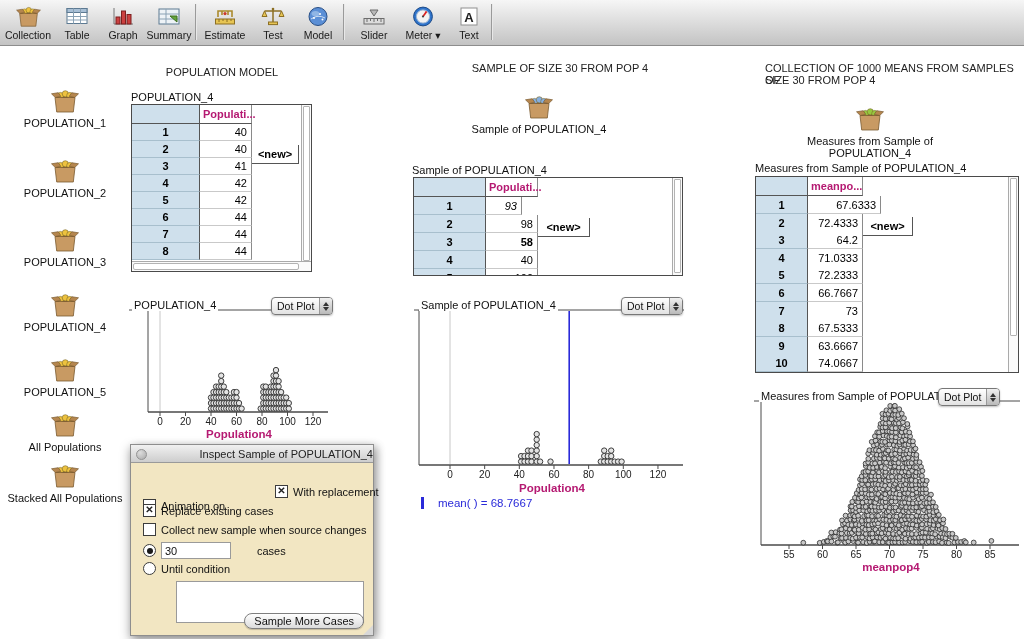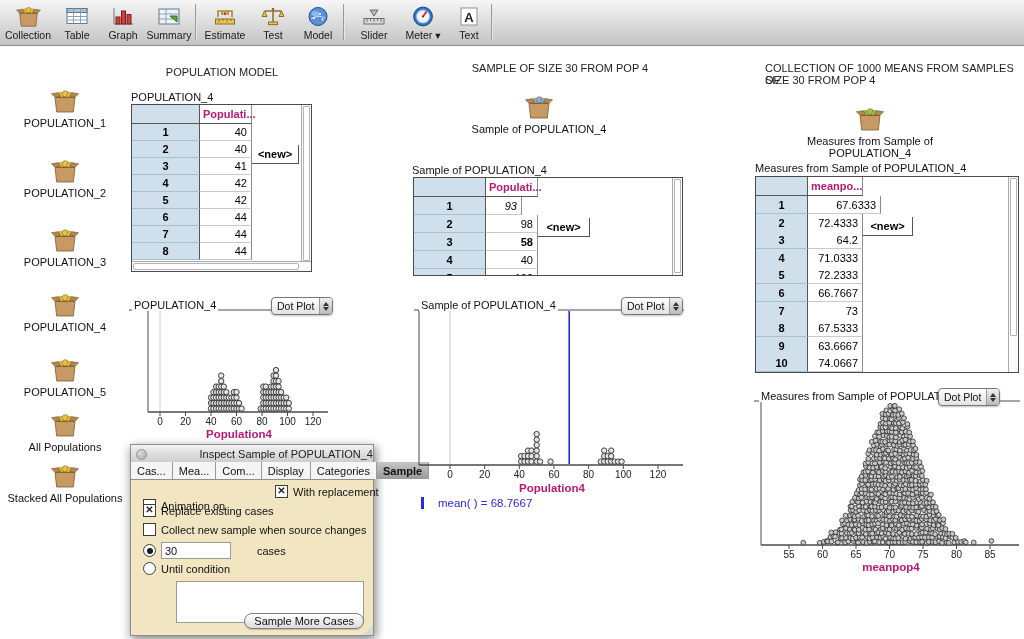--- a/index.html
+++ b/index.html
@@ -220,28 +220,20 @@
         <path d="M24.7 9.5 L28.5 5.8 L21.8 4.7 L19.2 8.4 Z" fill="#b5864e" stroke="#7a5a30" stroke-width=".7"></path>
       </svg></span>
   <div class="slabel">Measures from Sample of POPULATION_4</div>
 </div>
 
 <div id="inspector">
   <div class="insp-title">
     <span class="insp-close"></span>
     <span>Inspect Sample of POPULATION_4</span>
   </div>
-  <div class="insp-tabs" id="insp-tabs">
-      <div class="itab">Cas...</div>
-      <div class="itab">Mea...</div>
-      <div class="itab">Com...</div>
-      <div class="itab">Display</div>
-      <div class="itab">Categories</div>
-      <div class="itab active">Sample</div>
-    </div>
   <div class="insp-body">
     <div class="irow" style="left:12px;top:20px;">
       <span class="cb" id="cb0"></span>
       <span>Animation on</span>
     </div>
     <div class="irow" style="left:144px;top:6px;">
       <span class="cb on" id="cb1"></span>
       <span>With replacement</span>
     </div>
     <div class="irow" style="left:12px;top:25px;">

